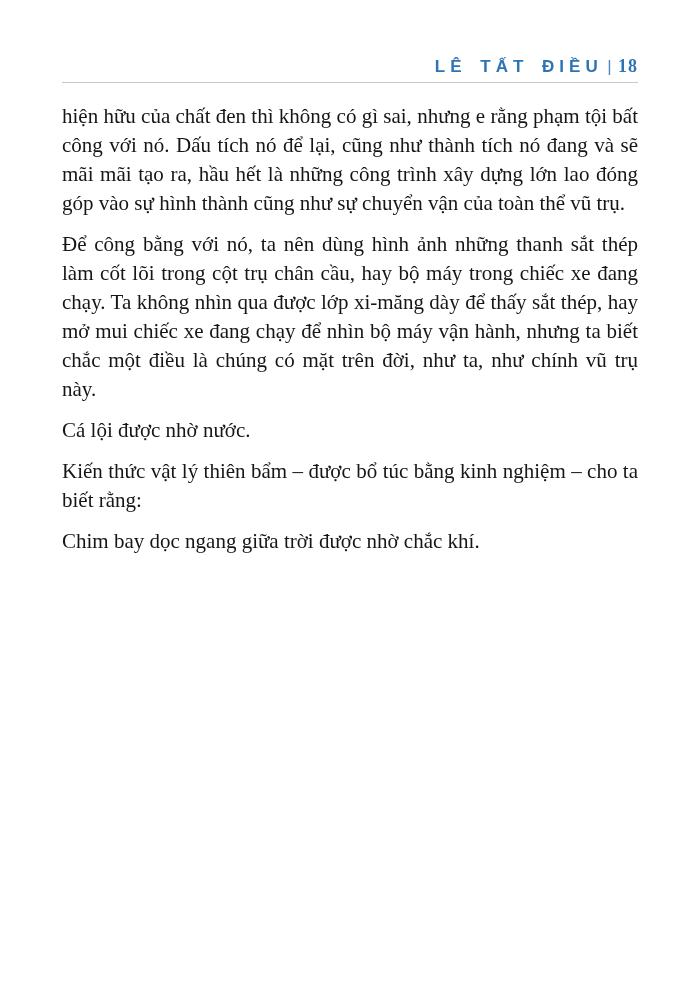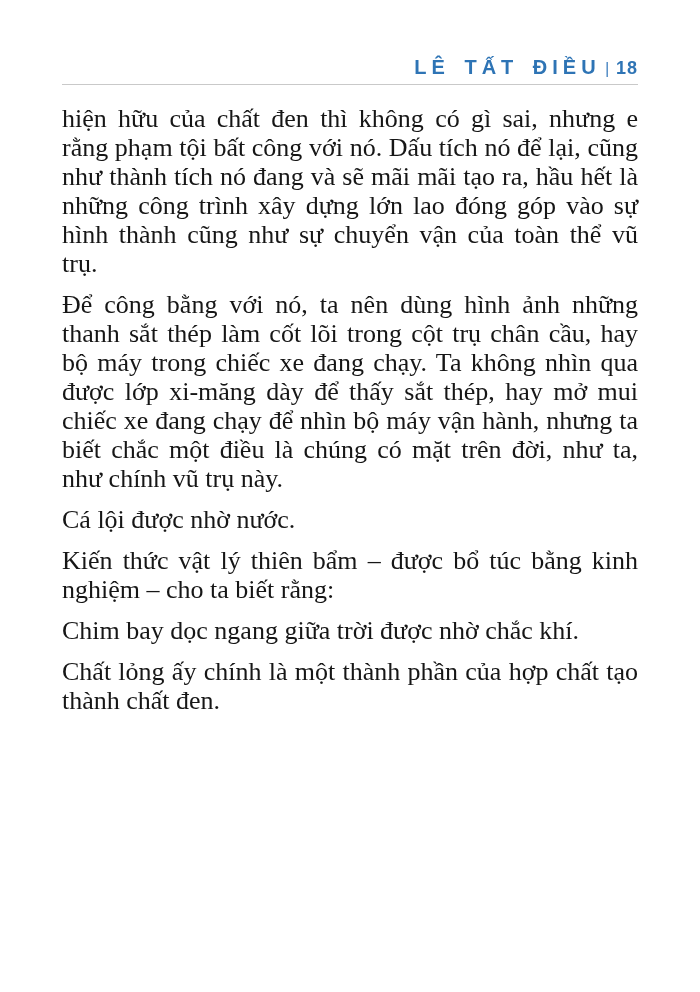--- a/index.html
+++ b/index.html
@@ -17,46 +17,47 @@
   }
   .page-header {
     margin: 0 62px;
     padding-top: 56px;
     text-align: right;
     font-family: "Liberation Sans", sans-serif;
     color: #2e74b5;
     white-space: nowrap;
   }
   .header-author {
-    font-size: 20px;
+    font-size: 17px;
     font-weight: bold;
     letter-spacing: 5px;
     word-spacing: 4px;
   }
   .header-separator {
     font-size: 17px;
     font-weight: 300;
     color: #4a86c2;
     margin: 0 2px 0 0;
     letter-spacing: 0;
   }
   .header-page-number {
     font-size: 18px;
     font-weight: bold;
     letter-spacing: 1px;
+    font-family: Liberation Serif, serif;
   }
   .header-rule {
     border: 0;
     border-top: 1px solid #c9c9c9;
     margin: 5px 62px 0 62px;
   }
   .page-body {
     margin: 19px 62px 0 62px;
     font-family: "Liberation Serif", "DejaVu Serif", serif;
-    font-size: 26px;
+    font-size: 21px;
     line-height: 29px;
     color: #161616;
   }
   .page-body p {
     margin: 0 0 12px 0;
     text-align: justify;
     text-justify: inter-word;
   }
   .page-body p:last-child {
     margin-bottom: 0;
@@ -74,16 +75,15 @@
   </div>
 
   <hr class="header-rule">
 
   <div class="page-body">
     <p>hiện hữu của chất đen thì không có gì sai, nhưng e rằng phạm tội bất công với nó. Dấu tích nó để lại, cũng như thành tích nó đang và sẽ mãi mãi tạo ra, hầu hết là những công trình xây dựng lớn lao đóng góp vào sự hình thành cũng như sự chuyển vận của toàn thể vũ trụ.</p>
     <p>Để công bằng với nó, ta nên dùng hình ảnh những thanh sắt thép làm cốt lõi trong cột trụ chân cầu, hay bộ máy trong chiếc xe đang chạy. Ta không nhìn qua được lớp xi-măng dày để thấy sắt thép, hay mở mui chiếc xe đang chạy để nhìn bộ máy vận hành, nhưng ta biết chắc một điều là chúng có mặt trên đời, như ta, như chính vũ trụ này.</p>
     <p>Cá lội được nhờ nước.</p>
     <p>Kiến thức vật lý thiên bẩm – được bổ túc bằng kinh nghiệm – cho ta biết rằng:</p>
     <p>Chim bay dọc ngang giữa trời được nhờ chắc khí.</p>
-    <p>Chất lỏng ấy chính là một thành phần của hợp chất tạo thành chất đen.</p>
   </div>
 
 </div>
 
 </body></html>

